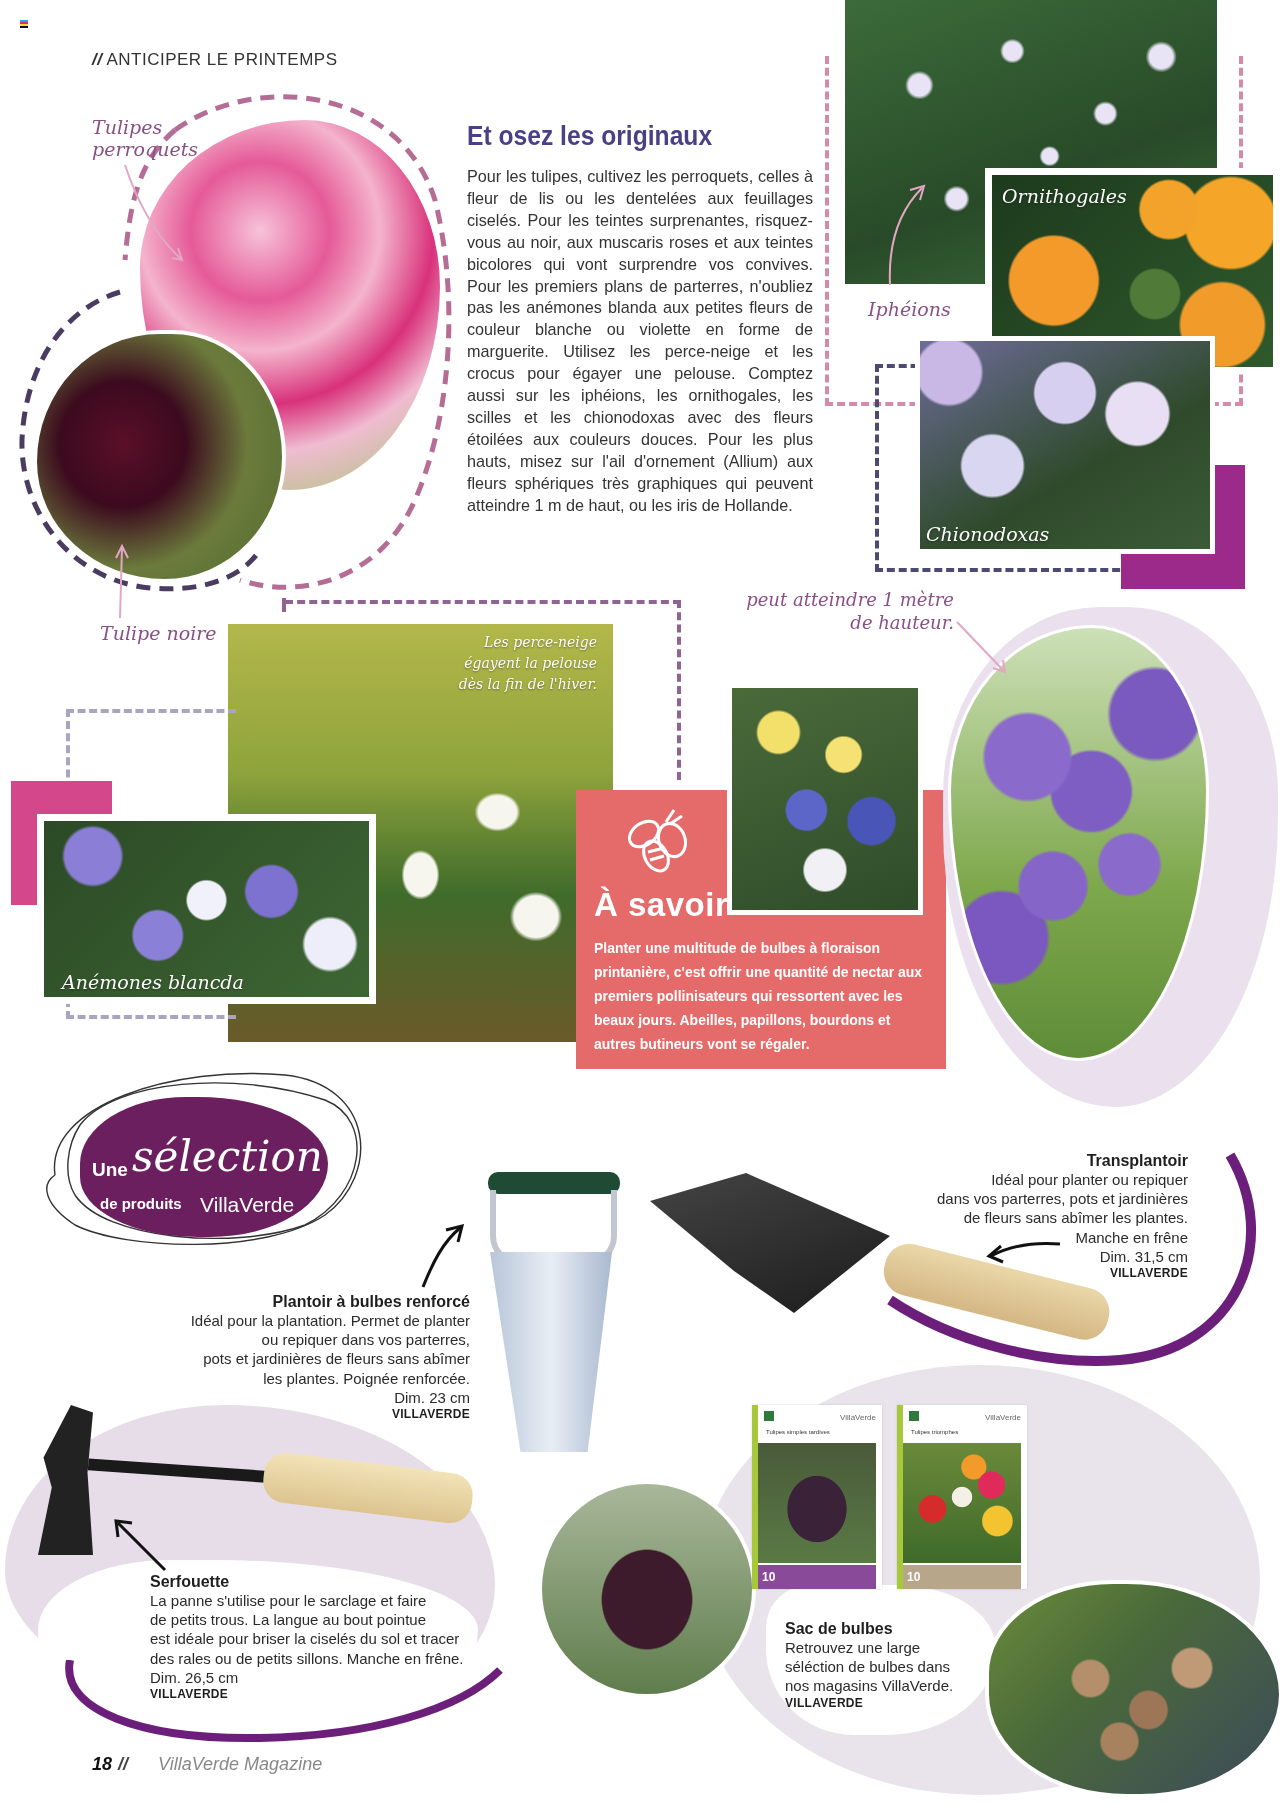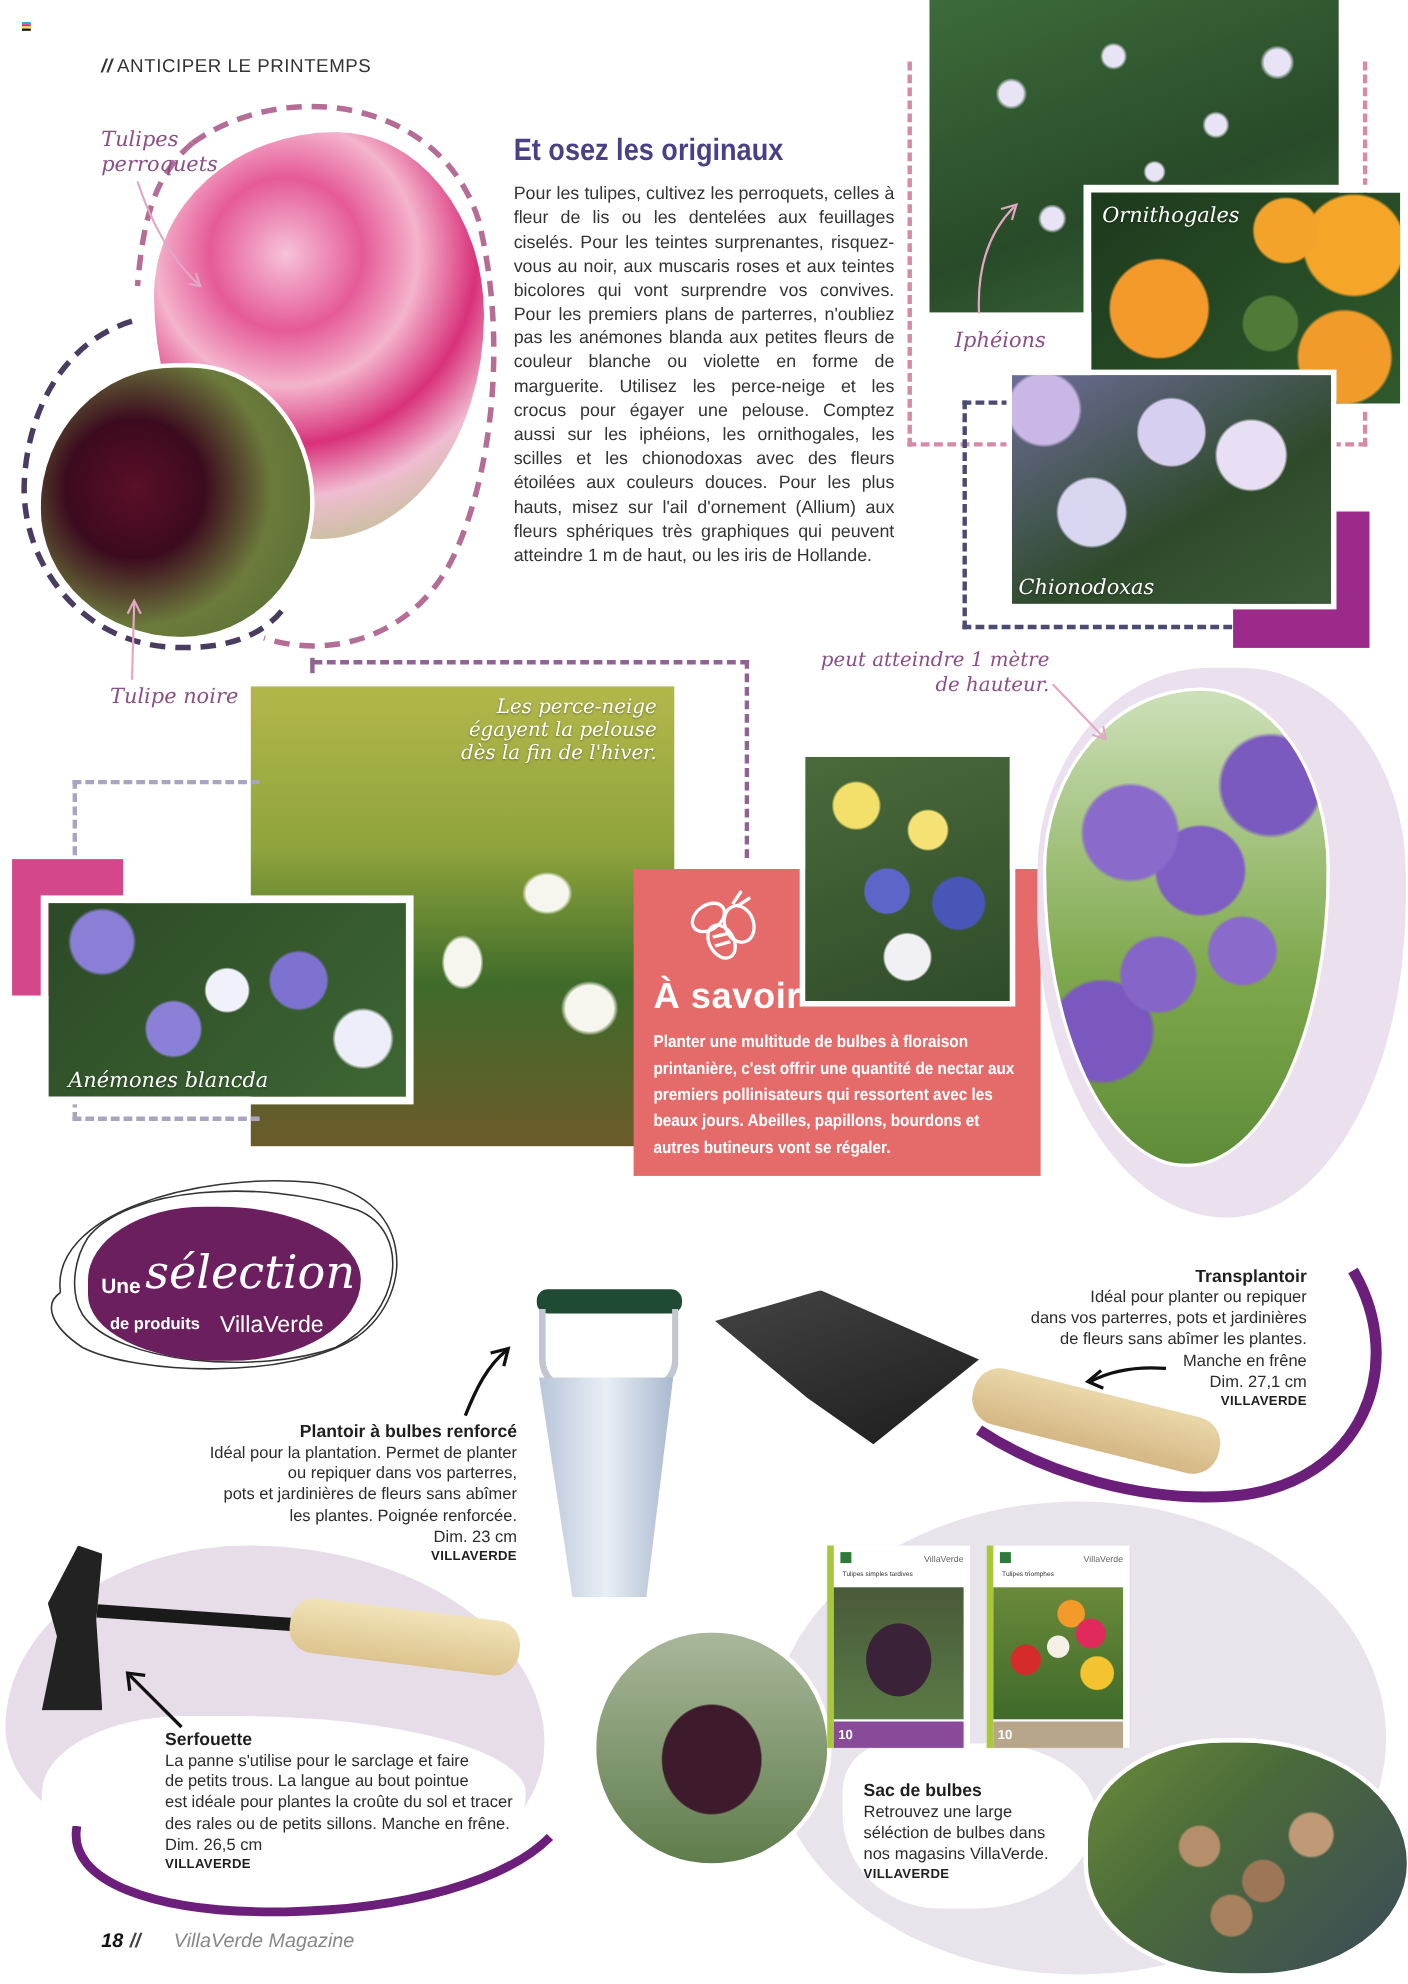--- a/index.html
+++ b/index.html
@@ -93,21 +93,21 @@
 <div class="abs" style="left:1121px;top:465px;width:124px;height:124px;background:#9b2a8a;"></div>
 
 <div class="photo frame" style="left:915px;top:336px;width:300px;height:218px;border-width:5px;background:radial-gradient(circle at 25% 60%,#d9d6f2 0 12%,transparent 13%),radial-gradient(circle at 50% 25%,#d6cff0 0 14%,transparent 15%),radial-gradient(circle at 75% 35%,#e8dff4 0 12%,transparent 13%),radial-gradient(circle at 10% 15%,#c9b8e6 0 10%,transparent 11%),linear-gradient(150deg,#6e6c9a,#2e4a2a 60%,#3c5a38);">
   <div class="photo-caption" style="left:6px;bottom:4px;">Chionodoxas</div>
 </div>
 
 <div class="dash-box" style="left:285px;top:600px;width:396px;height:180px;border:4px dashed #8f6394;border-bottom:none;border-left:none;"></div>
 <div class="dash-box" style="left:282px;top:598px;width:4px;height:14px;border-left:4px dashed #8f6394;"></div>
 
 <div class="photo" style="left:228px;top:624px;width:385px;height:418px;background:radial-gradient(ellipse at 50% 60%,#f6f6ee 0 6%,transparent 7%),radial-gradient(ellipse at 70% 45%,#f6f6ee 0 5%,transparent 6%),radial-gradient(ellipse at 30% 50%,#f6f6ee 0 5%,transparent 6%),radial-gradient(ellipse at 80% 70%,#f6f6ee 0 5%,transparent 6%),linear-gradient(180deg,#b3b74a 0%,#8fa43c 35%,#3f6b2a 65%,#6b5a2a 100%);">
-  <div class="photo-caption" style="right:16px;top:8px;text-align:right;font-size:18px;line-height:21px;">
+  <div class="photo-caption" style="right:16px;top:8px;text-align:right;font-size:14px;line-height:21px;">
     <div>Les perce-neige</div>
       <div>égayent la pelouse</div>
       <div>dès la fin de l'hiver.</div>
   </div>
 </div>
 
 <div class="dash-box" style="left:66px;top:709px;width:170px;height:310px;border:4px dashed #a9a4bf;border-right:none;"></div>
 <div class="abs" style="left:11px;top:781px;width:101px;height:124px;background:#d4478a;"></div>
 
 <div class="photo frame" style="left:37px;top:814px;width:339px;height:190px;background:radial-gradient(circle at 15% 20%,#8a7ed6 0 9%,transparent 10%),radial-gradient(circle at 50% 45%,#f1f1fb 0 10%,transparent 11%),radial-gradient(circle at 70% 40%,#7d72cf 0 10%,transparent 11%),radial-gradient(circle at 35% 65%,#8b80d8 0 10%,transparent 11%),radial-gradient(circle at 88% 70%,#eeeefb 0 8%,transparent 9%),linear-gradient(135deg,#2b4a26,#3e6633);">
@@ -189,21 +189,21 @@
     <path d="M16 10 L4 20 L18 26" stroke="#111" stroke-width="3" fill="none"></path>
   </svg>
 
 <div class="abs right" style="left:880px;top:1152px;width:308px;">
   <div class="product-title">Transplantoir</div>
   <div class="product-desc">
     <div>Idéal pour planter ou repiquer</div>
       <div>dans vos parterres, pots et jardinières</div>
       <div>de fleurs sans abîmer les plantes.</div>
       <div>Manche en frêne</div>
-      <div>Dim. 27,1 cm</div>
+      <div>Dim. 31,5 cm</div>
   </div>
   <div class="brand">VILLAVERDE</div>
 </div>
 
 <div class="abs" style="left:5px;top:1405px;width:490px;height:300px;background:#e6dde9;border-radius:45% 55% 30% 50% / 55% 60% 40% 45%;"></div>
 <div class="abs" style="left:38px;top:1560px;width:440px;height:175px;background:#fff;border-radius:30% 60% 40% 20% / 40% 40% 60% 60%;"></div>
 <svg class="abs" style="left:60px;top:1660px" width="450" height="90">
   <path d="M10 0 C 0 50, 80 80, 200 78 C 310 76, 400 50, 440 10" fill="none" stroke="#6b1f7a" stroke-width="8"></path>
 </svg>
 <div class="abs" style="left:38px;top:1405px;width:440px;height:150px;">
@@ -214,21 +214,21 @@
 <svg class="abs" style="left:110px;top:1515px" width="60" height="60">
     <path d="M55 55 C 40 40, 25 25, 8 8" stroke="#111" stroke-width="3" fill="none"></path>
     <path d="M8 22 L6 6 L22 8" stroke="#111" stroke-width="3" fill="none"></path>
   </svg>
 
 <div class="abs" style="left:150px;top:1573px;width:340px;">
   <div class="product-title">Serfouette</div>
   <div class="product-desc">
     <div>La panne s'utilise pour le sarclage et faire</div>
       <div>de petits trous. La langue au bout pointue</div>
-      <div>est idéale pour plantes la croûte du sol et tracer</div>
+      <div>est idéale pour briser la ciselés du sol et tracer</div>
       <div>des rales ou de petits sillons. Manche en frêne.</div>
       <div>Dim. 26,5 cm</div>
   </div>
   <div class="brand">VILLAVERDE</div>
 </div>
 
 <div class="abs" style="left:700px;top:1365px;width:560px;height:430px;background:#e9e3ec;border-radius:50%;"></div>
 <div class="abs" style="left:766px;top:1585px;width:230px;height:150px;background:#fff;border-radius:20% 45% 50% 40% / 30% 45% 60% 60%;"></div>
 
 <div class="photo" style="left:538px;top:1480px;width:210px;height:210px;border-radius:50%;border:4px solid #fff;background:radial-gradient(ellipse at 50% 55%,#3d1a2c 0 30%,transparent 31%),linear-gradient(180deg,#a9b79a,#5f7d4c);"></div>

